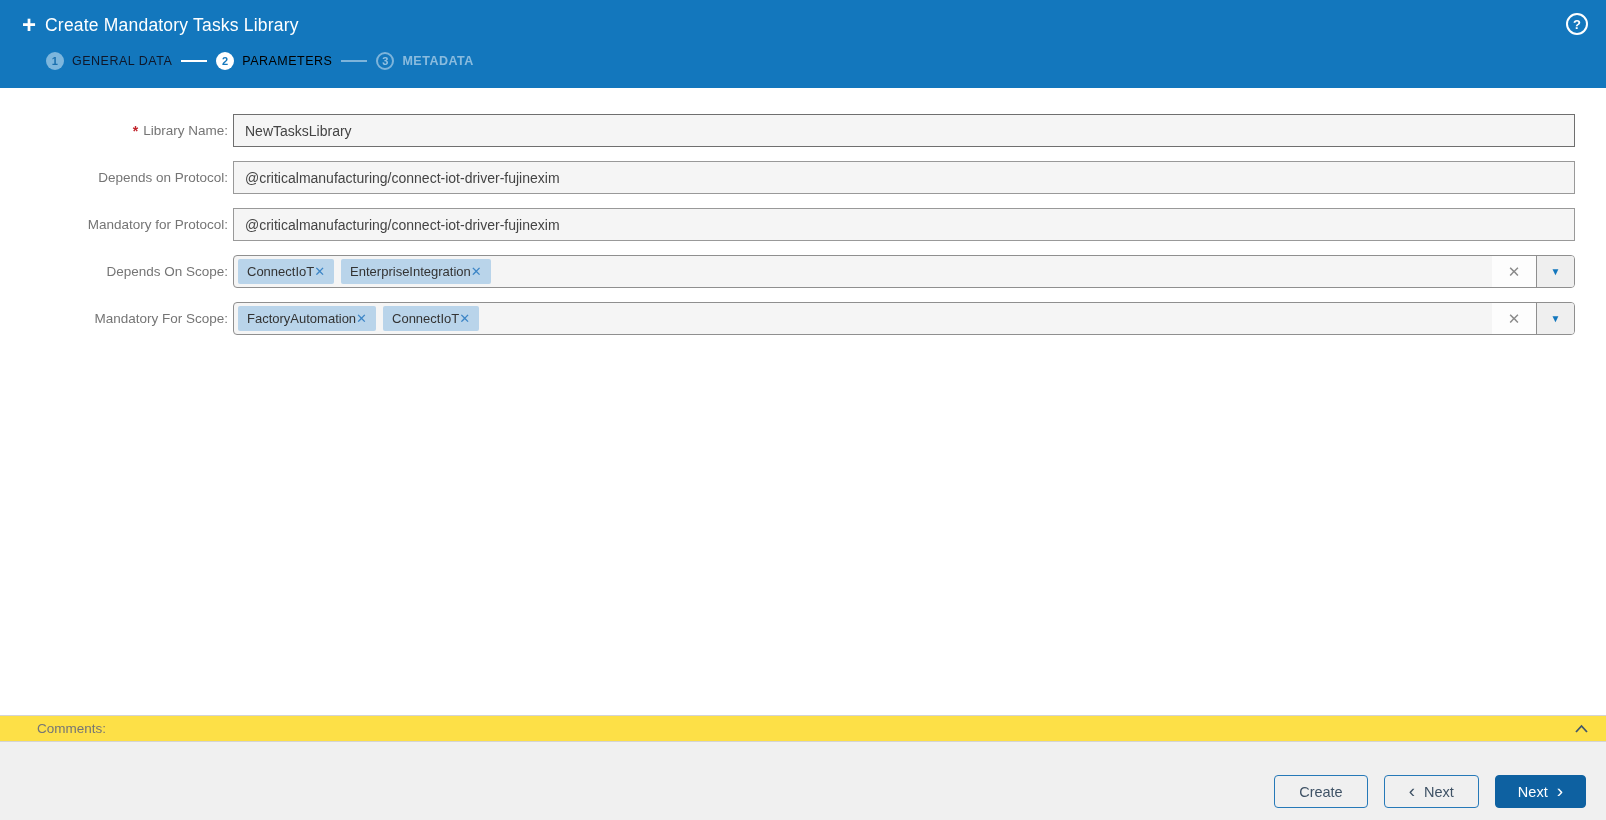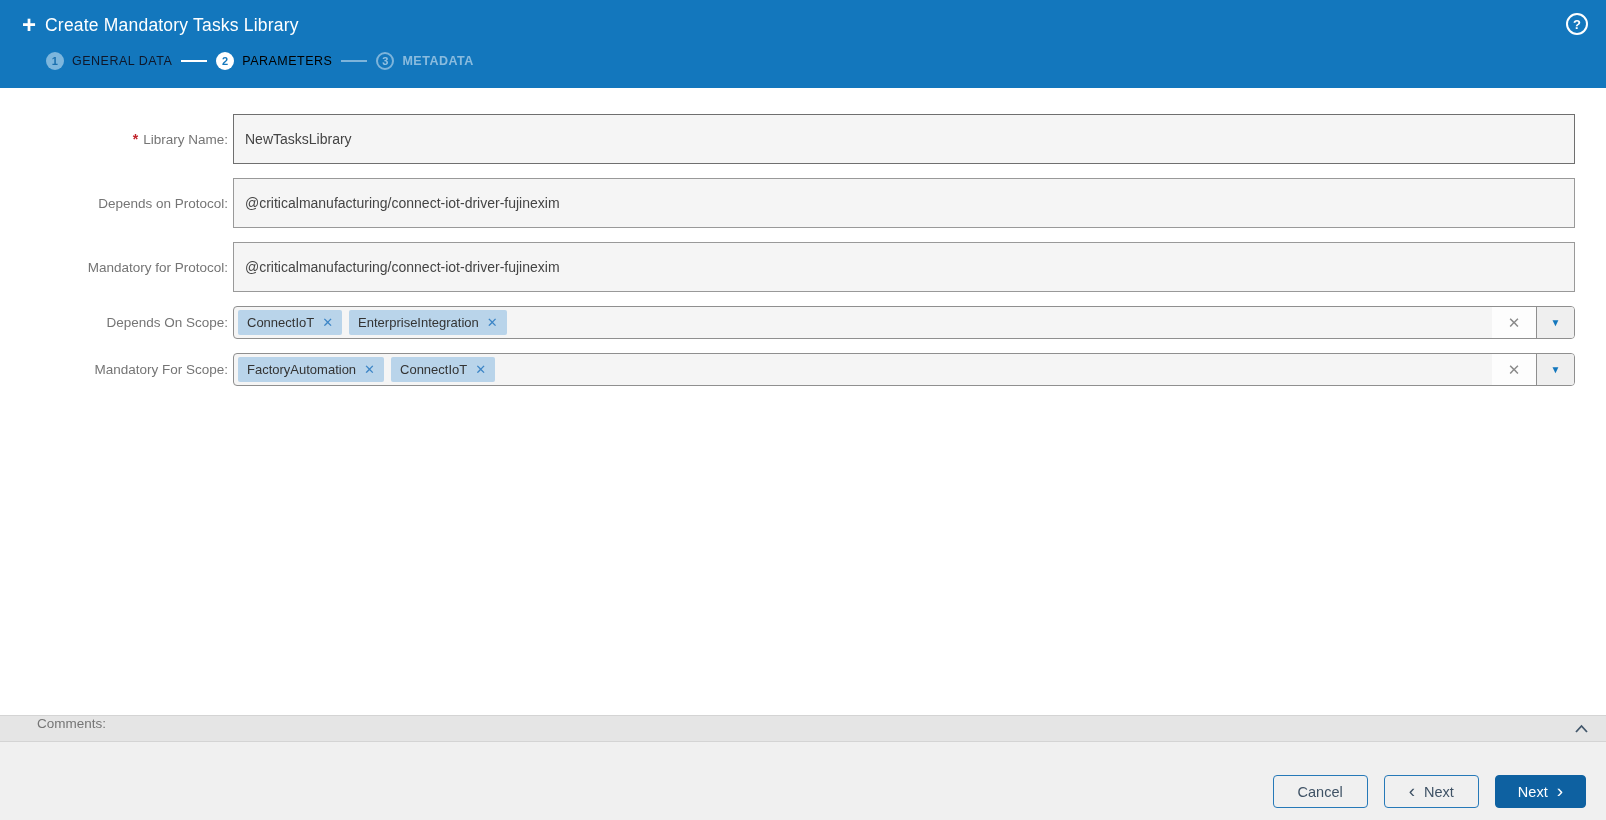--- a/index.html
+++ b/index.html
@@ -59,58 +59,58 @@
   .form-area { padding-top: 26px; flex: 0 0 auto; background: #fff; }
   .form-row { display: flex; align-items: center; margin-bottom: 14px; }
   .form-label {
     width: 228px; flex: 0 0 228px; text-align: right;
     font-size: 13.5px; color: #757575;
     display: flex; justify-content: flex-end; align-items: center; gap: 5px;
   }
   .required-marker { color: #c1242b; font-weight: bold; font-size: 14px; }
   .field-wrap { margin-left: 5px; width: 1342px; flex: 0 0 1342px; }
   .text-input {
-    width: 100%; height: 50px;
+    width: 100%; height: 33px;
     border: 1px solid #999; background: #f5f5f5;
     font-family: inherit; font-size: 14px; color: #444;
     padding: 0 11px; outline: none;
   }
   .text-input.focused { border-color: #6f6f6f; }
   .multiselect {
     width: 100%; height: 33px;
     border: 1px solid #8f8f8f; border-radius: 4px;
     background: #f5f5f5;
     display: flex; align-items: stretch; overflow: hidden;
   }
   .chips { flex: 1; display: flex; align-items: center; gap: 7px; padding-left: 4px; }
   .chip {
     background: #b9d4ea; color: #333;
     height: 25px; padding: 0 9px; border-radius: 2px;
-    display: inline-flex; align-items: center; gap: 8px;
+    display: inline-flex; align-items: center; gap: 0;
     font-size: 13px; cursor: default;
   }
   .chip-remove { color: #3c85c6; font-size: 13px; cursor: pointer; line-height: 1; }
   .clear-btn {
     width: 44px; display: flex; align-items: center; justify-content: center;
     color: #8a8a8a; font-size: 15px; cursor: pointer; background: #fdfdfd;
   }
   .dropdown-btn {
     width: 38px; border-left: 1px solid #8f8f8f; background: #efefef;
     display: flex; align-items: center; justify-content: center;
     color: #1377bd; font-size: 10px; cursor: pointer;
   }
 
   .spacer { flex: 1 1 auto; background: #fff; }
 
   
   .comments-bar {
     flex: 0 0 27px; height: 27px;
     border-top: 1px solid #d4d4d4; border-bottom: 1px solid #d4d4d4;
-    background: #e5e5e5;
-    display: flex; 
+    background: #fde047;
+    display: flex; align-items: center;
     padding: 0 16px 0 37px;
     font-size: 13.5px; color: #757575;
   }
   .comments-bar .collapse { margin-left: auto; cursor: pointer; display: flex; align-items: center; }
 
   
   .wizard-footer {
     flex: 0 0 78px; background: #f0f0f0;
     display: flex; justify-content: flex-end; align-items: flex-start;
     padding: 33px 20px 0 0; gap: 16px;
@@ -244,21 +244,21 @@
   <span>Comments:</span>
   <span class="collapse">
     <svg width="17" height="14" viewBox="0 0 17 14">
       <polyline points="3,10 8.5,4 14,10" fill="none" stroke="#42576b" stroke-width="1.8"></polyline>
     </svg>
   </span>
 </div>
 
 <div class="wizard-footer">
   <button class="btn outlined">
-    <span>Cancel</span>
+    <span>Create</span>
   </button>
   <button class="btn outlined">
     <span class="chev">‹</span>
     <span>Next</span>
   </button>
   <button class="btn primary">
     <span>Next</span>
     <span class="chev">›</span>
   </button>
 </div>

